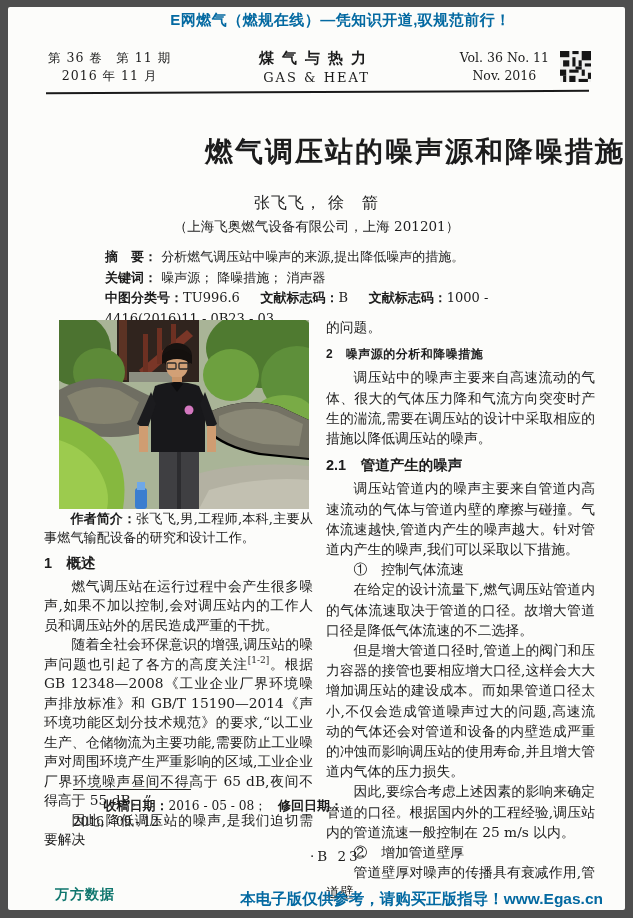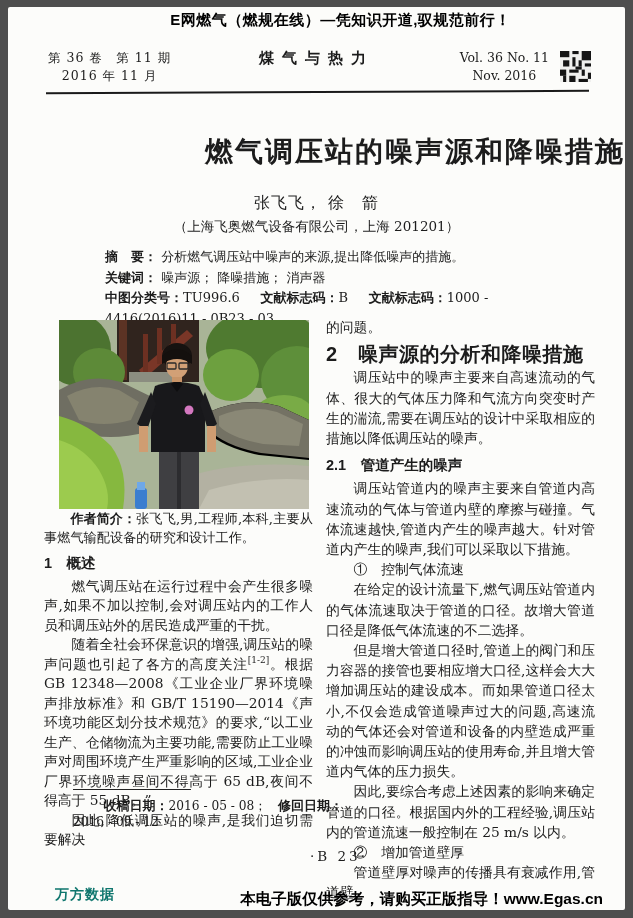--- a/index.html
+++ b/index.html
@@ -76,21 +76,21 @@
   .col-left { line-height: 19.5px; }
   .col-right { line-height: 20.2px; }
   .photo-wrap { margin: 3px 0 0 15px; width: 250px; height: 189px; font-size: 0; }
   .bio { margin-top: 8px; font-size: 13.2px; line-height: 19px; text-indent: 2em; }
   .sec-h {
     font-family: "Liberation Sans", sans-serif;
     font-size: 14.5px; font-weight: bold;
     margin-top: 7px; margin-bottom: 3px;
     text-align: left;
   }
-  .sec-h.kai { font-size: 20px; letter-spacing: 0.5px; }
+  .sec-h.kai { font-size: 12px; letter-spacing: 0.5px; }
   .col p.indent { text-indent: 2em; }
   .col p { margin: 0; }
   sup { font-size: 9px; vertical-align: super; line-height: 0; }
   
   .footnote { position: absolute; top: 782px; left: 50px; width: 300px; margin-left: 15px; }
   .fn-rule { width: 118px; border-top: 1.5px solid #222; margin-bottom: 7px; }
   .fn-line { font-size: 12.2px; text-indent: 2.5em; }
   
   .pageno {
     position: absolute; top: 841px; left: 0; width: 100%;
@@ -100,36 +100,37 @@
     position: absolute; top: 879px; left: 47px;
     font-family: "Liberation Sans", sans-serif;
     font-weight: bold; font-size: 14px; color: #0f766e;
     letter-spacing: 1px;
   }
   .bottom-banner {
     position: absolute; top: 882px; right: 22px;
     font-family: "Liberation Sans", sans-serif;
     font-weight: bold; font-size: 15.5px;
   }
-  .orange { color: #000000; padding-left: 48px; }
+  .orange { color: #0369a1; padding-left: 48px; }
 </style>
 </head>
 <body>
 
 <div class="page">
 
   <div class="top-banner orange">E网燃气（燃规在线）—凭知识开道,驭规范前行！</div>
 
   <div class="header">
     <div class="h-left">
       <div>第 36 卷　第 11 期</div>
       <div>2016 年 11 月</div>
     </div>
     <div class="h-center">
       <div class="jtitle-cn">煤气与热力</div>
+      <div class="jtitle-en">GAS &amp; HEAT</div>
     </div>
     <div class="h-right">
       <div>Vol. 36  No. 11</div>
       <div>Nov.  2016</div>
       <svg class="stamp" width="31" height="31" viewBox="0 0 10 10">
         <rect width="10" height="10" fill="#f0f0ee"></rect>
         <g fill="#151515">
           <rect x="0" y="0" width="3" height="2"></rect>
             <rect x="4" y="0" width="2" height="1"></rect>
             <rect x="7" y="0" width="3" height="3"></rect>

